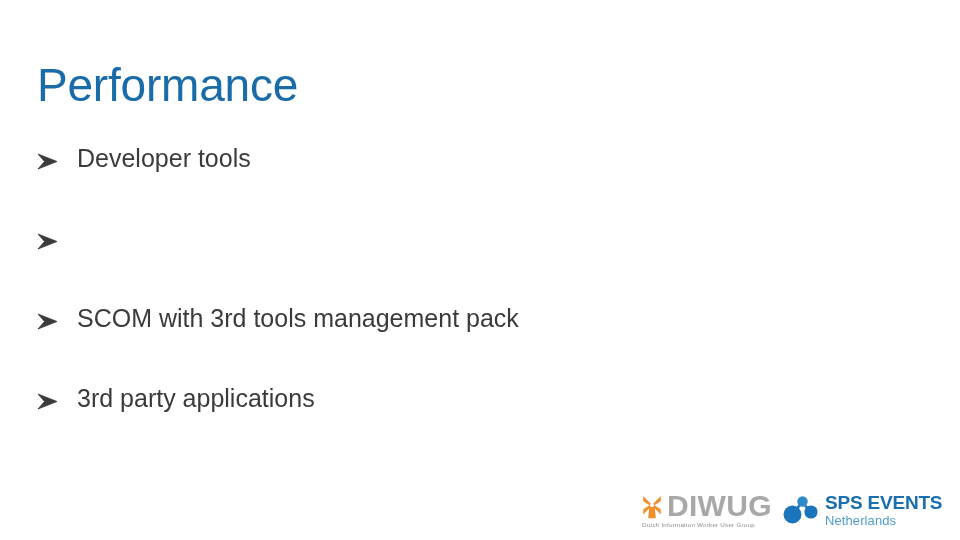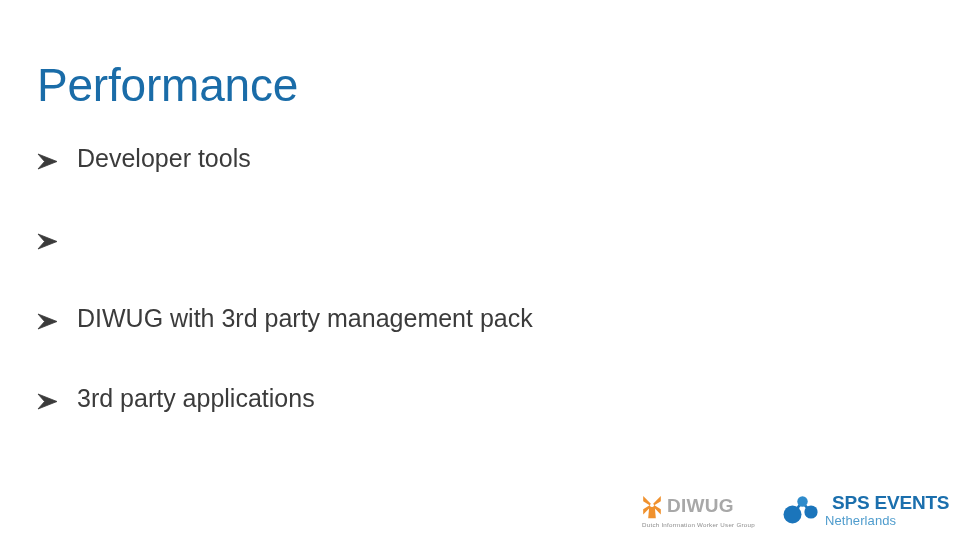--- a/index.html
+++ b/index.html
@@ -92,21 +92,21 @@
     align-items: center;
     gap: 3px;
   }
   .diwug-mark {
     width: 24px;
     height: 26px;
     flex: 0 0 24px;
   }
   .diwug-word {
     font-family: "Liberation Sans", sans-serif;
-    font-size: 19px;
+    font-size: 30px;
     font-weight: 700;
     color: #a8a8a8;
     letter-spacing: 0.3px;
     line-height: 26px;
     text-align: right;
   }
   .diwug-tagline {
     font-family: "Liberation Sans", sans-serif;
     font-size: 6.2px;
     font-weight: 400;
@@ -134,21 +134,20 @@
     align-items: flex-start;
   }
   .sps-title {
     font-family: "Liberation Sans", sans-serif;
     font-size: 19px;
     font-weight: 700;
     color: #1b6fad;
     letter-spacing: -0.2px;
     line-height: 20px;
     white-space: nowrap;
-    margin-left: 7px;
   }
   .sps-sub {
     font-family: "Liberation Sans", sans-serif;
     font-size: 13px;
     font-weight: 400;
     color: #4f9ccd;
     letter-spacing: 0.1px;
     line-height: 15px;
     white-space: nowrap;
   }
@@ -181,21 +180,21 @@
       </span>
     </div>
 
     <div class="bullet-row">
       <span class="bullet-marker">
         <svg width="21" height="17" viewBox="0 0 21 17" aria-hidden="true">
           <path d="M1 1 L20 8.5 L1 16 L7.5 8.5 Z" fill="#3b3b3b"></path>
           <path d="M1 1 L20 8.5 L1 16 L7.5 8.5 Z" fill="none" stroke="#3b3b3b" stroke-width="0.8"></path>
         </svg>
       </span>
-      <span class="bullet-text">DIWUG with 3rd party management pack</span>
+      <span class="bullet-text">SCOM with 3rd tools management pack</span>
     </div>
 
     <div class="bullet-row">
       <span class="bullet-marker">
         <svg width="21" height="17" viewBox="0 0 21 17" aria-hidden="true">
           <path d="M1 1 L20 8.5 L1 16 L7.5 8.5 Z" fill="#3b3b3b"></path>
           <path d="M1 1 L20 8.5 L1 16 L7.5 8.5 Z" fill="none" stroke="#3b3b3b" stroke-width="0.8"></path>
         </svg>
       </span>
       <span class="bullet-text">3rd party applications</span>

